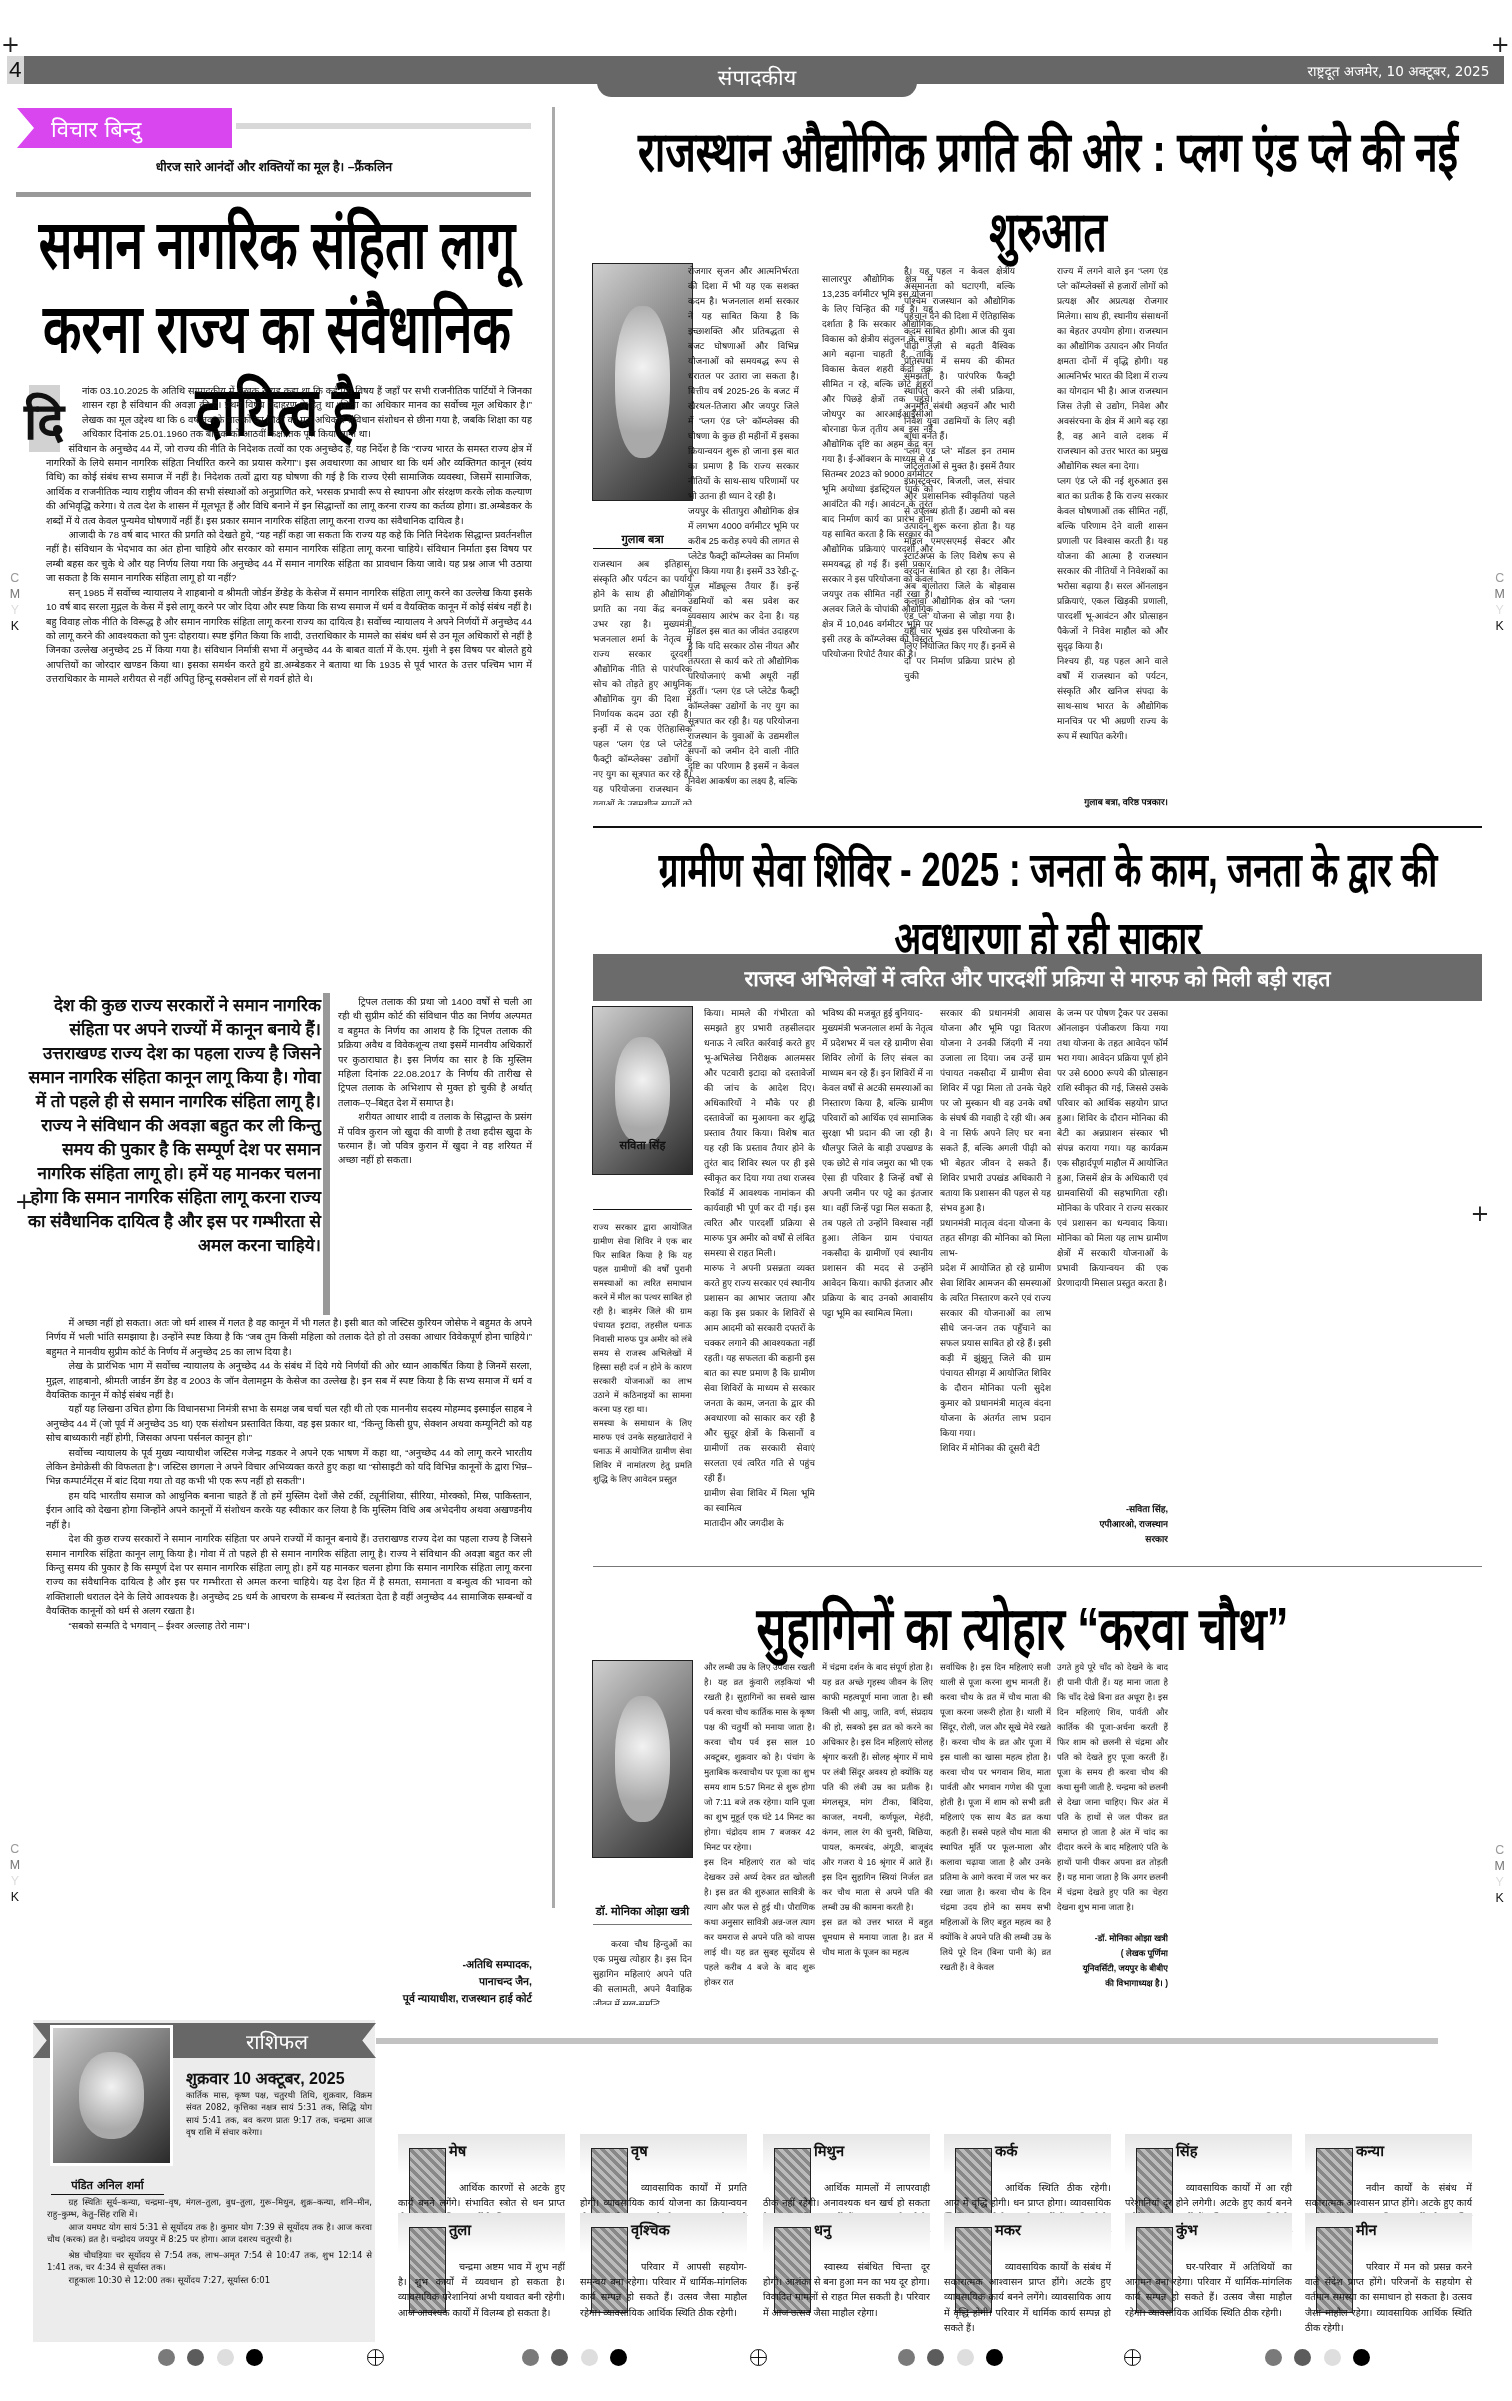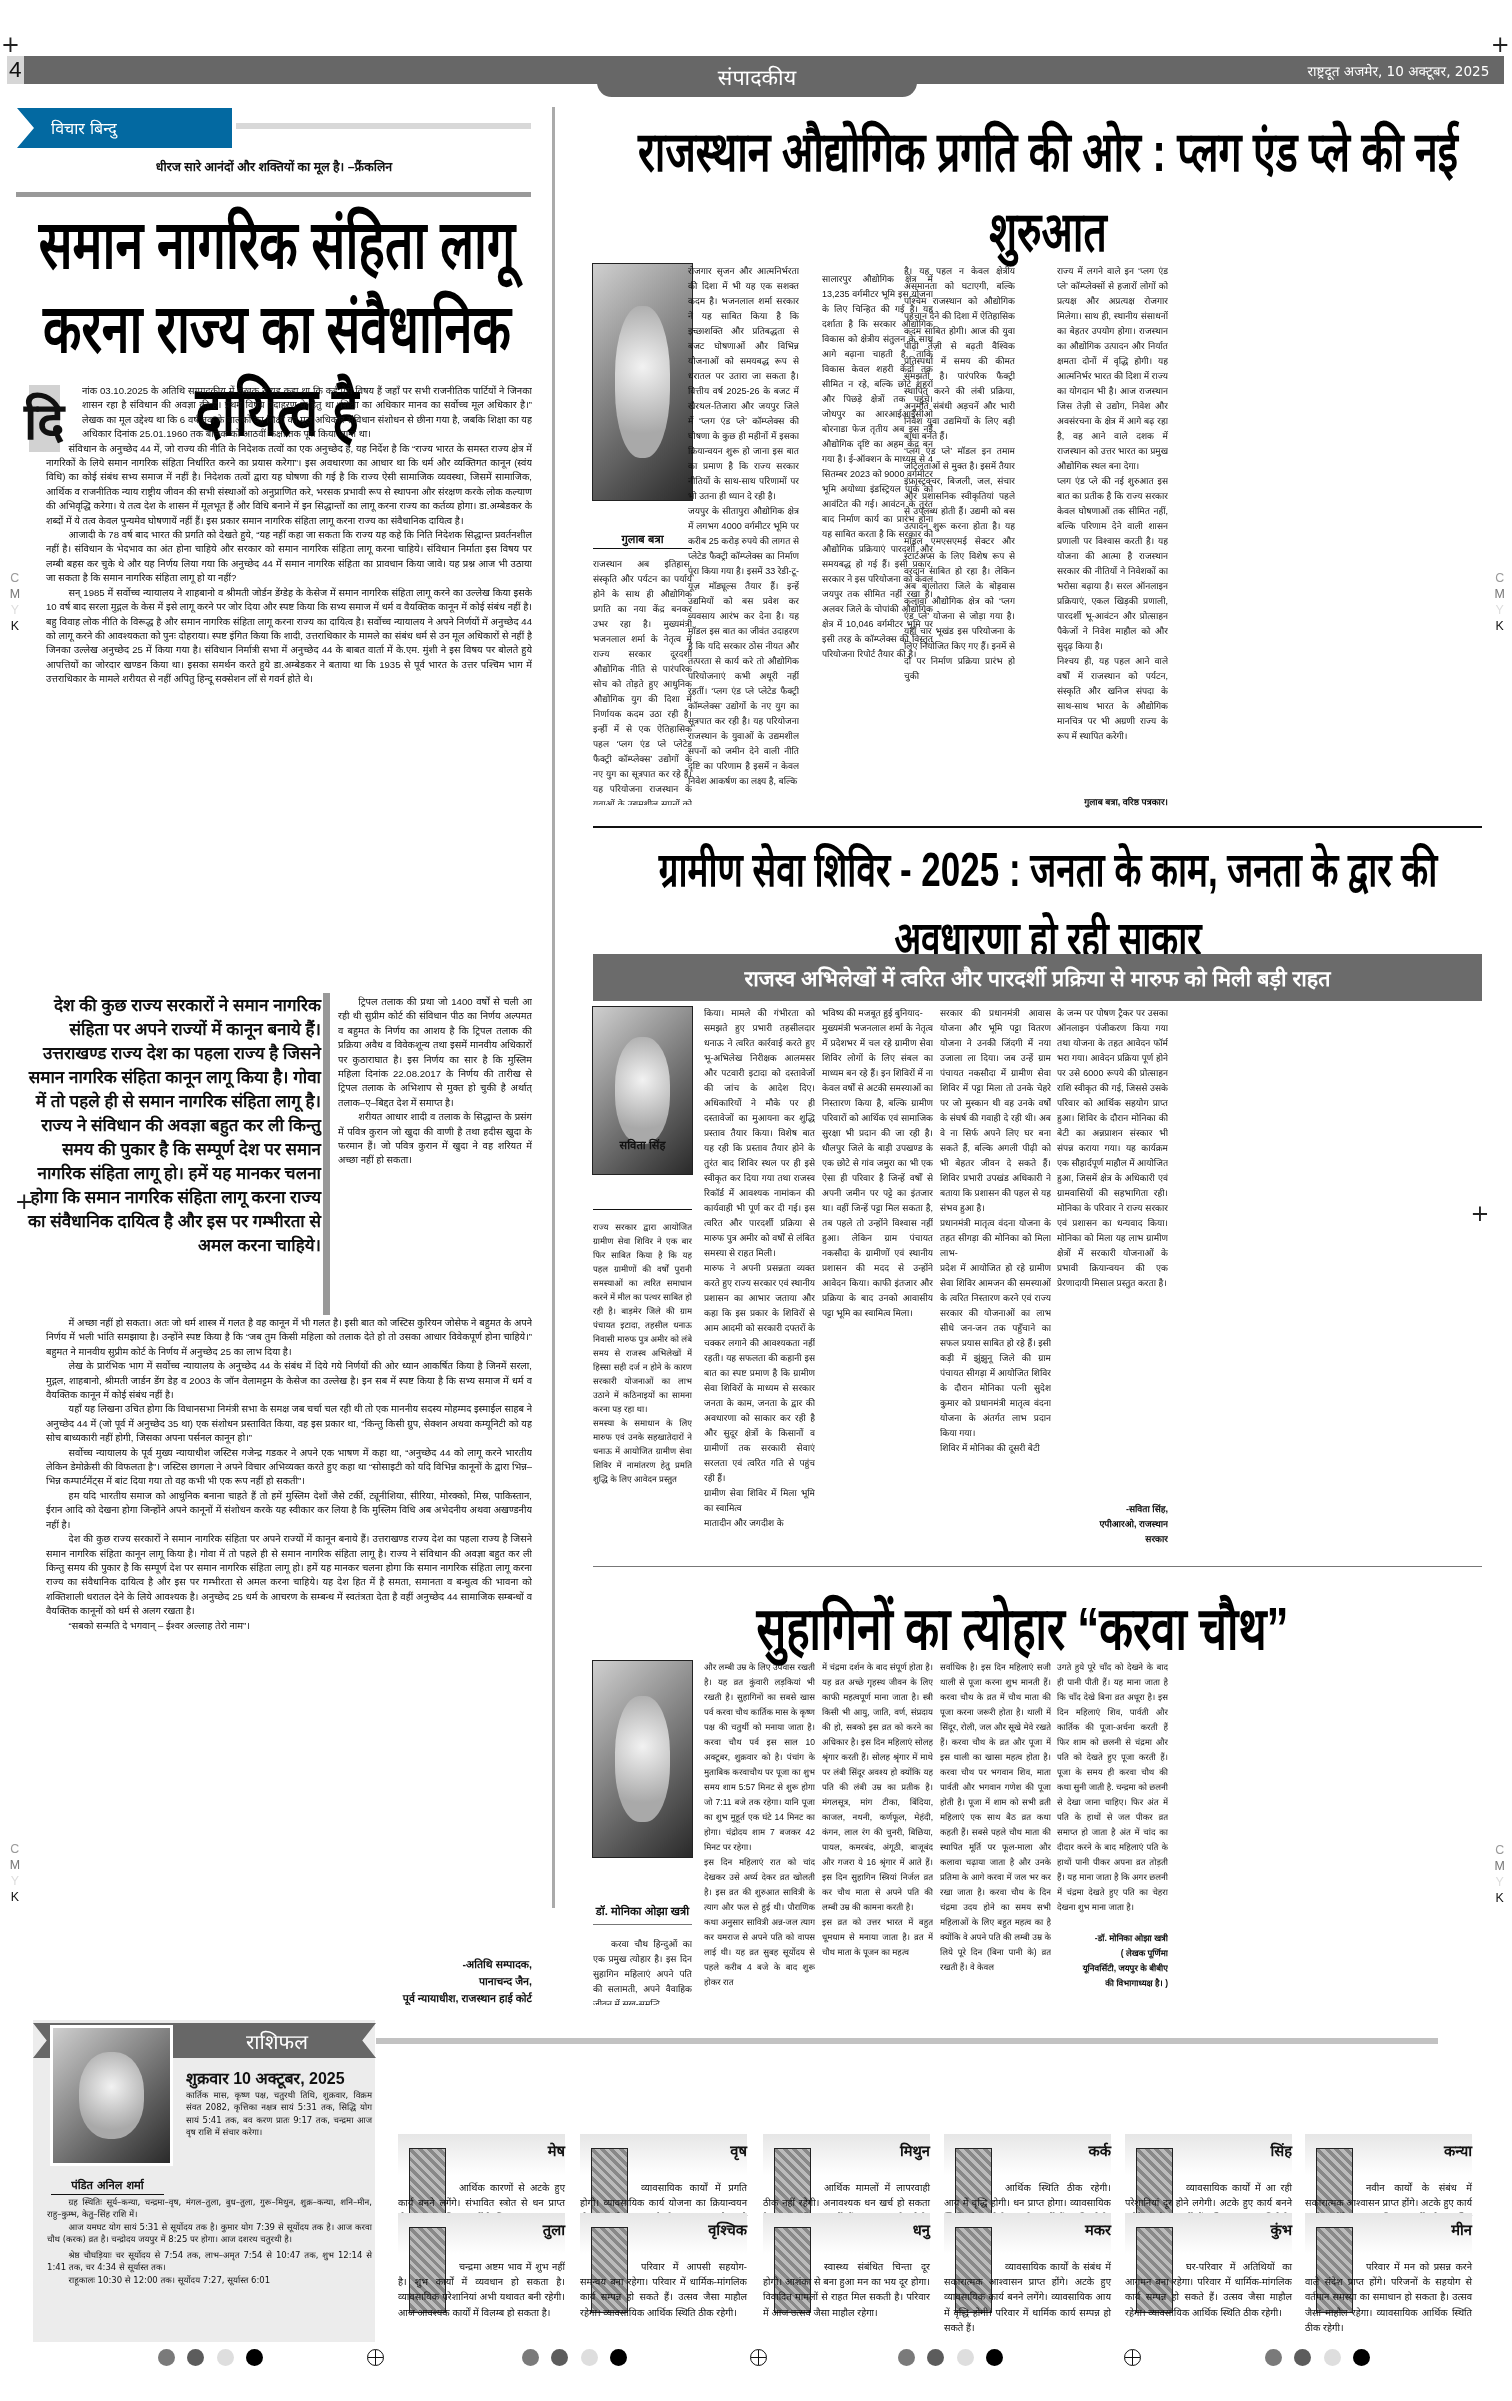--- a/index.html
+++ b/index.html
@@ -7,21 +7,21 @@
 .abs{position:absolute}
 .reg{position:absolute;color:#222;font-size:22.6px;line-height:1}
 .cmyk{position:absolute;font-family:"Liberation Sans",sans-serif;font-size:12.4px;line-height:16px;text-align:center;width:13.6px}
 .cmyk span{display:block}
 
 #hdr{left:6.8px;top:56px;width:1497px;height:28px;background:#676767}
 #pgnum{left:6.8px;top:56px;width:17px;height:28px;background:#d6d6d6;color:#111;font-size:22.6px;font-family:"Liberation Sans",sans-serif;display:flex;align-items:center;justify-content:center}
 #section-tab{left:597px;top:56px;width:320px;height:41px;background:#676767;border-radius:0 0 14.7px 14.7px;color:#fff;font-size:21.5px;display:flex;align-items:center;justify-content:center}
 #dateline{right:22.6px;top:56px;height:28px;color:#fff;font-size:13.6px;display:flex;align-items:center}
 
-#vichar-tab{left:17px;top:108px;width:215px;height:40px;background:#0369a1;color:#fff;font-size:16px;display:flex;align-items:center;padding-left:34px;clip-path:polygon(0 0,100% 0,100% 100%,0 100%,17px 50%)}
+#vichar-tab{left:17px;top:108px;width:215px;height:40px;background:#d946ef;color:#fff;font-size:22px;display:flex;align-items:center;padding-left:34px;clip-path:polygon(0 0,100% 0,100% 100%,0 100%,17px 50%)}
 #vichar-line{left:236px;top:123px;width:295px;height:5.6px;background:#d8d8d8}
 #quote{left:17px;top:158px;width:514px;text-align:center;font-size:12.4px;font-weight:bold;font-family:"Liberation Sans",sans-serif}
 #quote-rule{left:16px;top:192px;width:515px;height:4.5px;background:#999}
 #vrule{left:552px;top:107px;width:3.4px;height:1801px;background:#aaa}
 .big-h{font-family:"Liberation Sans",sans-serif;font-weight:bold;text-align:center;color:#000;transform:scaleY(1.35);transform-origin:top}
 #ed-title{left:34px;top:203px;width:486px;font-size:50px;line-height:62px}
 .body-text{font-family:Liberation Sans, sans-serif;font-size:9.6px;line-height:14.4px;text-align:justify;color:#111}
 #ed-drop{left:29px;top:385px;width:30.5px;height:67px;background:#d2d2d2;font-size:51px;font-weight:bold;display:flex;align-items:center;justify-content:center}
 #ed-col1{left:46px;top:384px;width:486px;height:497px;overflow:hidden}
 #ed-col1 p{text-indent:22.6px}
@@ -51,21 +51,21 @@
 #rashi-line{left:376px;top:2038px;width:1062px;height:5.6px;background:#c2c2c2}
 #pandit-photo{left:50px;top:2025px;width:123px;height:141px;border:3.4px solid #fff}
 #pandit-name{left:51px;top:2177px;width:113px;text-align:center;font-size:11.3px;font-weight:bold;border-bottom:1.1px solid #111;padding-bottom:2.3px}
 #rashi-date{left:186px;top:2067px;width:186px;font-size:16px;font-weight:bold;font-family:"Liberation Sans",sans-serif}
 #rashi-panchang{left:186px;top:2089px;width:186px;font-size:8.5px;line-height:12.4px;text-align:justify}
 #rashi-more{left:47px;top:2196px;width:325px;font-size:8.5px;line-height:12.4px;text-align:justify}
 #rashi-more p{text-indent:21.5px}
 .sign-card{position:absolute;width:167px;font-family:"Liberation Sans",sans-serif}
 .sign-card .hd{height:41px;background:linear-gradient(#e6e6e6,#fff)}
 .sign-card .icon{position:absolute;left:11.3px;top:13.6px;width:37px;height:86px;border:1.1px solid #222;background:repeating-linear-gradient(45deg,#bbb 0 3.4px,#888 3.4px 6.8px)}
-.sign-card .nm{position:absolute;left:51px;top:5.6px;width:116px;text-align:right;font-size:14.7px;font-weight:bold}
+.sign-card .nm{position:absolute;left:51px;top:5.6px;width:116px;text-align:left;font-size:14.7px;font-weight:bold}
 .sign-card .tx{position:absolute;left:0;top:46px;width:167px;font-size:9.6px;line-height:15.2px;text-align:justify;text-indent:61px}
 .dots{position:absolute;display:flex;gap:12.4px}
 .dots i{display:block;width:17px;height:17px;border-radius:50%}
 .target{position:absolute;width:17px;height:17px;border:1.1px solid #111;border-radius:50%}
 .target:before{content:"";position:absolute;left:7.3px;top:0;width:1.1px;height:14.7px;background:#111}
 .target:after{content:"";position:absolute;left:0;top:7.3px;width:14.7px;height:1.1px;background:#111}
 </style>
 </head>
 <body>
 

